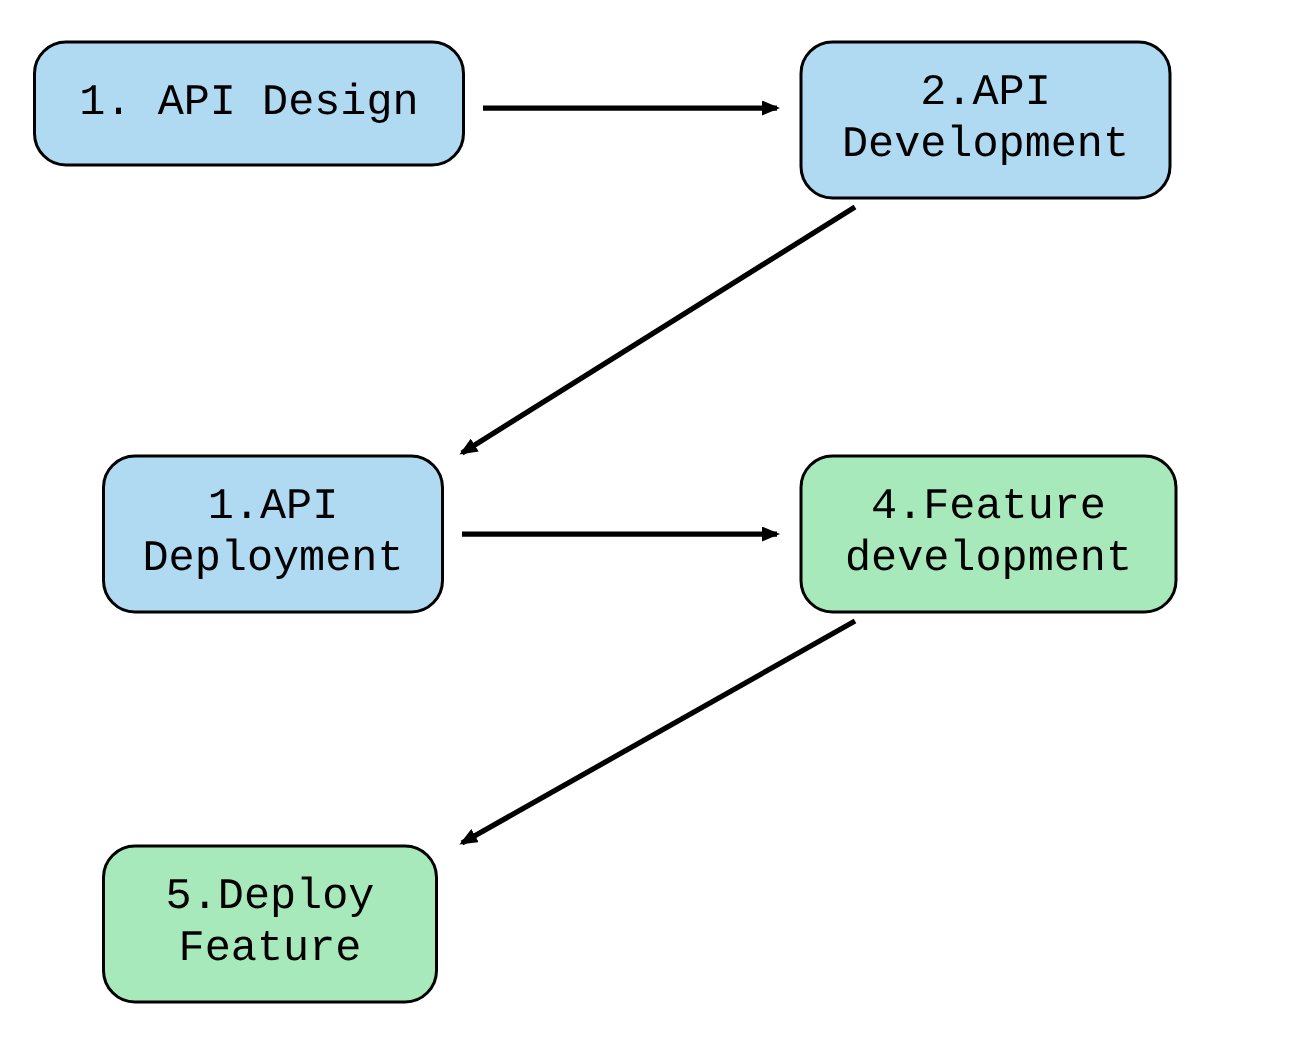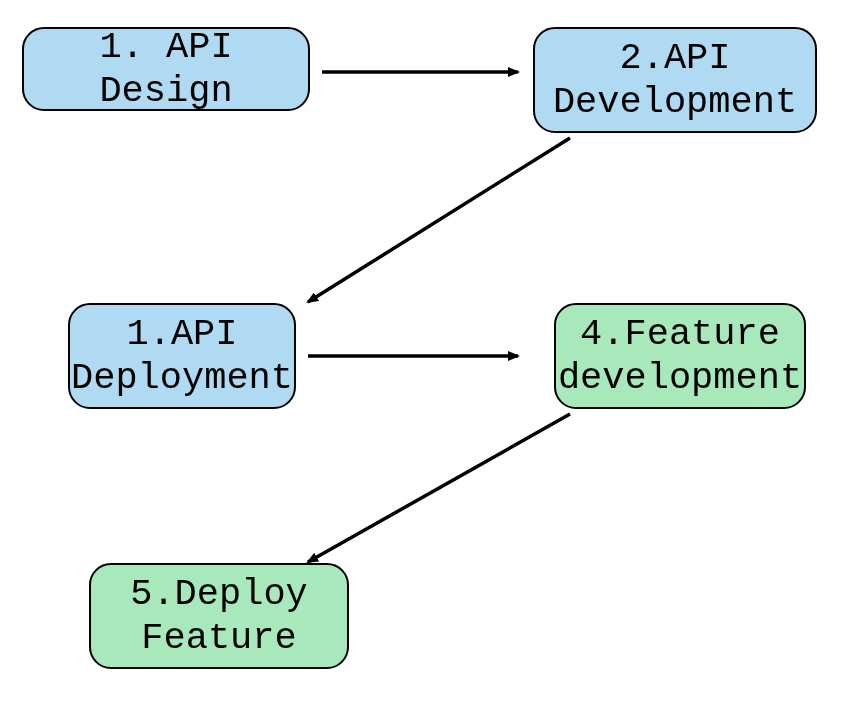--- a/index.html
+++ b/index.html
@@ -15,61 +15,60 @@
       font-family: 'Courier New', Courier, monospace;
     }
     .node {
       position: absolute;
       border: 2.5px solid #000;
       border-radius: 22px;
       display: flex;
       align-items: center;
       justify-content: center;
       text-align: center;
-      font-size: 37px;
+      font-size: 29px;
       font-weight: 500;
       padding: 10px 18px;
       line-height: 1.2;
     }
     .blue {
       background: #b0d9f2;
     }
     .green {
       background: #a8e9bc;
-      margin-left: 21px;
     }
     svg.arrows {
       position: absolute;
       top: 0;
       left: 0;
       width: 862px;
       height: 708px;
       pointer-events: none;
     }
   </style>
 </head>
 <body>
 
 <div class="node blue" style="left:22px; top:27px; width:288px; height:84px;">
   <span>1. API Design</span>
 </div>
 
-<div class="node blue" style="left:533px; top:27px; width:284px; height:106px;">
+<div class="node blue" style="left:533px; top:27px; width:248px; height:106px;">
   <span>2.API Development</span>
 </div>
 
 <div class="node blue" style="left:68px; top:303px; width:228px; height:106px;">
   <span>1.API Deployment</span>
 </div>
 
 <div class="node green" style="left:533px; top:303px; width:252px; height:106px;">
   <span>4.Feature development</span>
 </div>
 
-<div class="node green" style="left:68px; top:563px; width:260px; height:106px;">
+<div class="node green" style="left:68px; top:563px; width:224px; height:106px;">
   <span>5.Deploy Feature</span>
 </div>
 
 <svg class="arrows">
   <defs>
     <marker id="arrowhead" markerWidth="12" markerHeight="10" refX="10" refY="5" orient="auto" markerUnits="userSpaceOnUse">
       <polygon points="0,0 12,5 0,10" fill="#000"></polygon>
     </marker>
   </defs>
 

